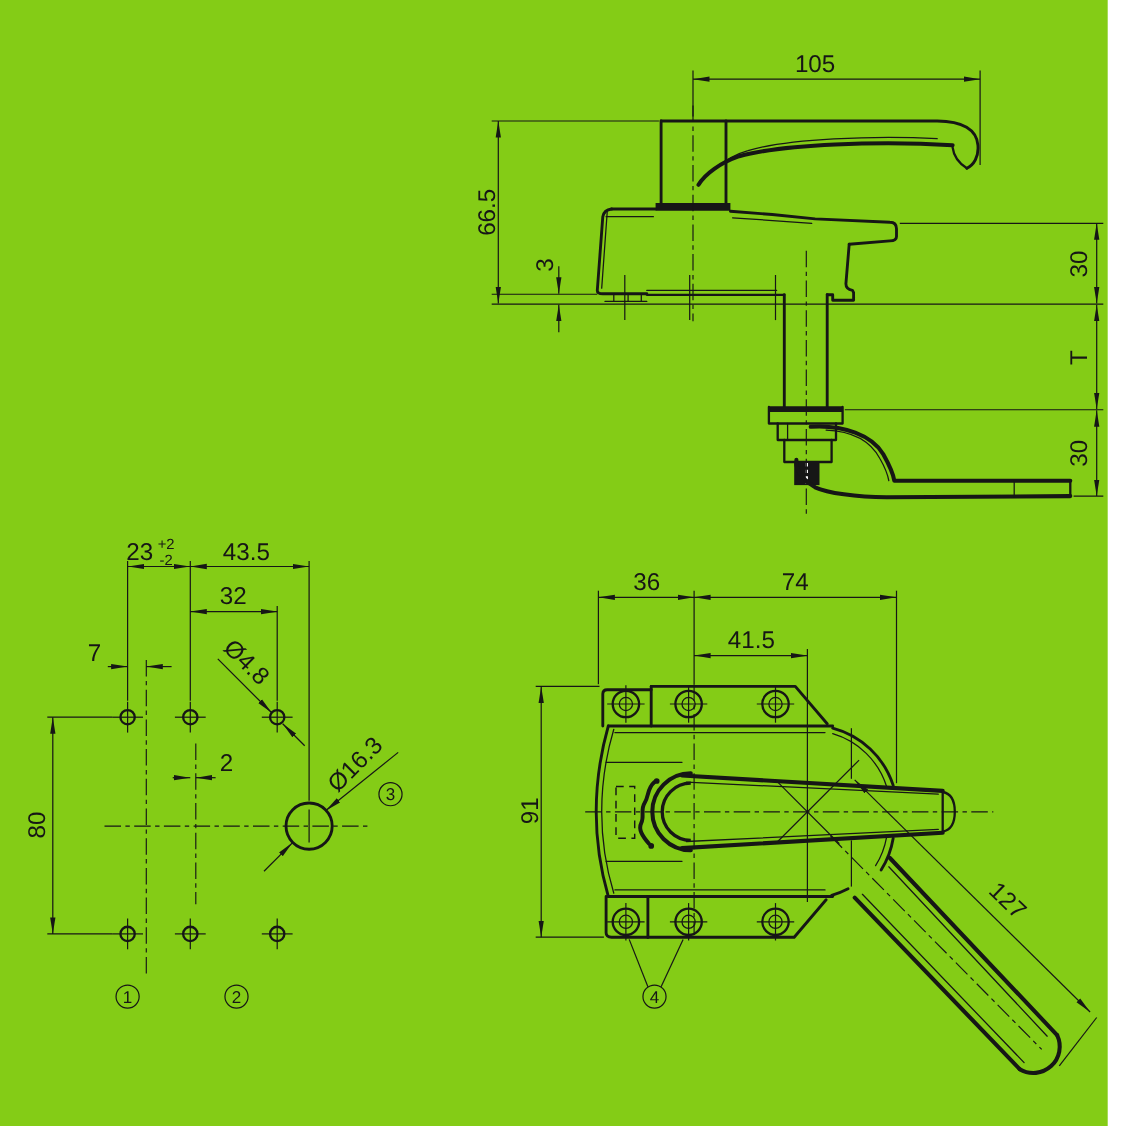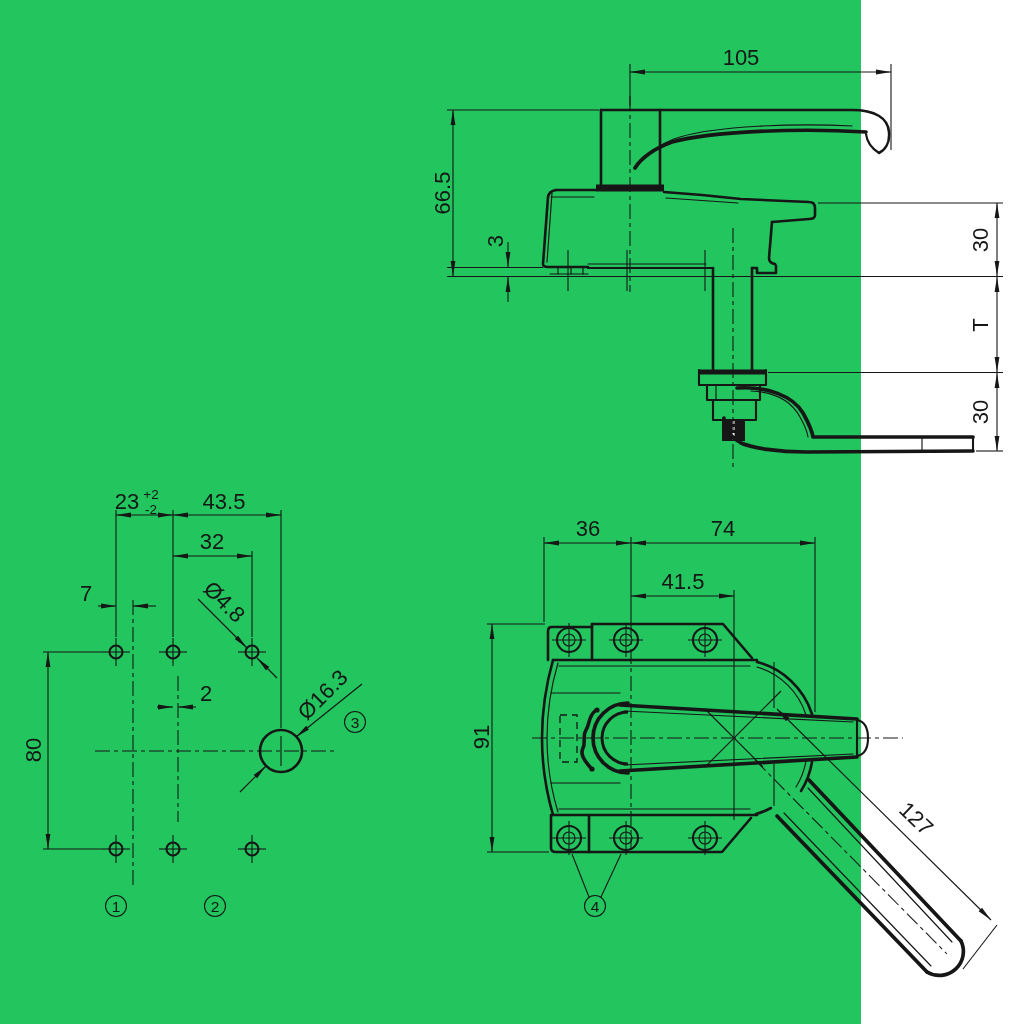--- a/index.html
+++ b/index.html
@@ -1,16 +1,16 @@
 <!DOCTYPE html>
 <html><head>
 <meta charset="utf-8">
 <style>
   html,body { margin:0; padding:0; background:#ffffff; }
-  .stage { width:861px; height:1024px; background:#22c55e; position:relative; }
+  .stage { width:1007px; height:1024px; background:#84cc16; position:relative; }
   svg { display:block; }
   
   .o   { stroke:#161616; fill:none; stroke-width:2.6; stroke-linecap:round; stroke-linejoin:round; }
   .o2  { stroke:#161616; fill:none; stroke-width:2.1; stroke-linecap:round; stroke-linejoin:round; }
   .t   { stroke:#161616; fill:none; stroke-width:3.7; stroke-linecap:round; stroke-linejoin:round; }
   .tk  { stroke:#161616; fill:none; stroke-width:5.2; stroke-linecap:butt; }
   .xk  { stroke:#161616; fill:none; stroke-width:7;   stroke-linecap:butt; }
   .i   { stroke:#161616; fill:none; stroke-width:1.15; stroke-linecap:round; }
   .d   { stroke:#161616; fill:none; stroke-width:1.1; stroke-linecap:butt; }
   .cl  { stroke:#161616; fill:none; stroke-width:1.05; stroke-dasharray:15 4 4 4; stroke-linecap:butt; }

